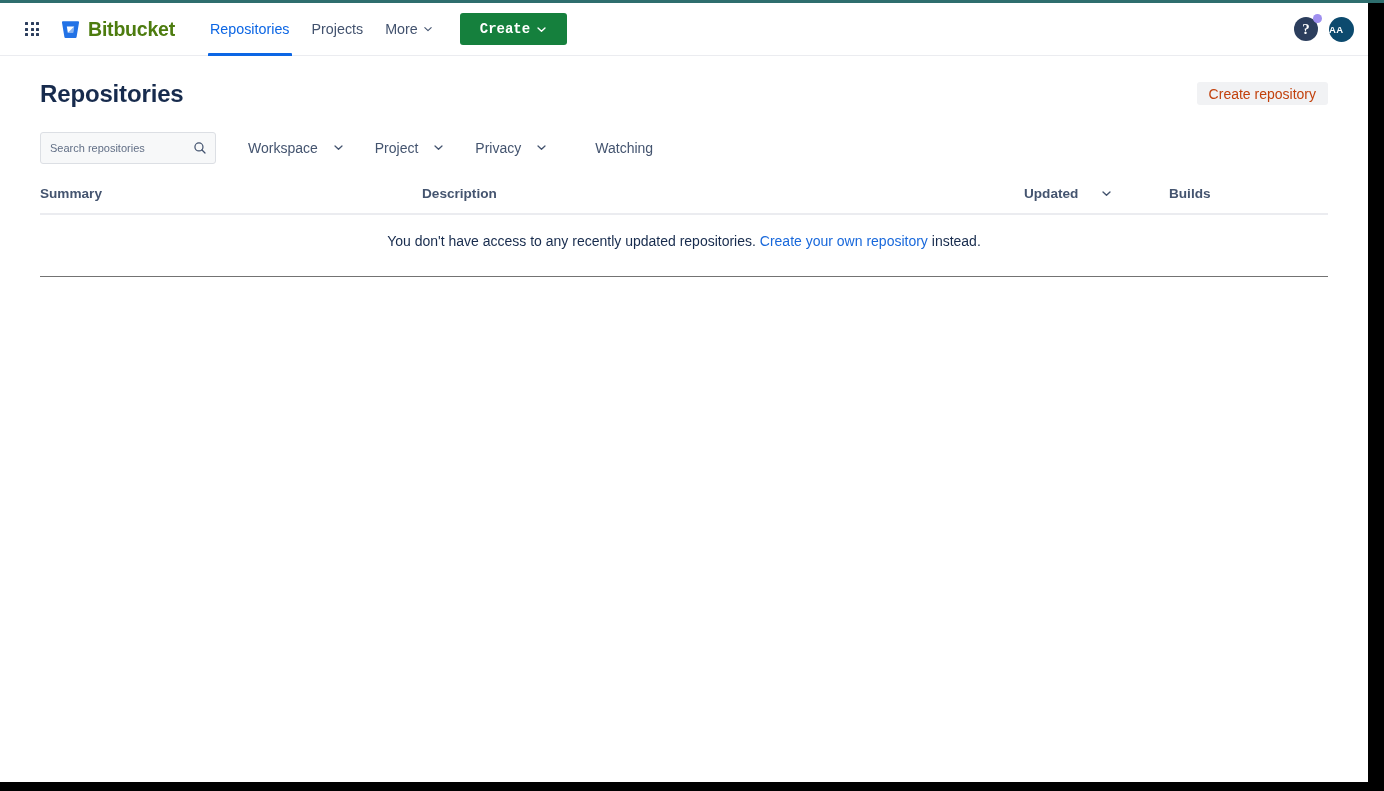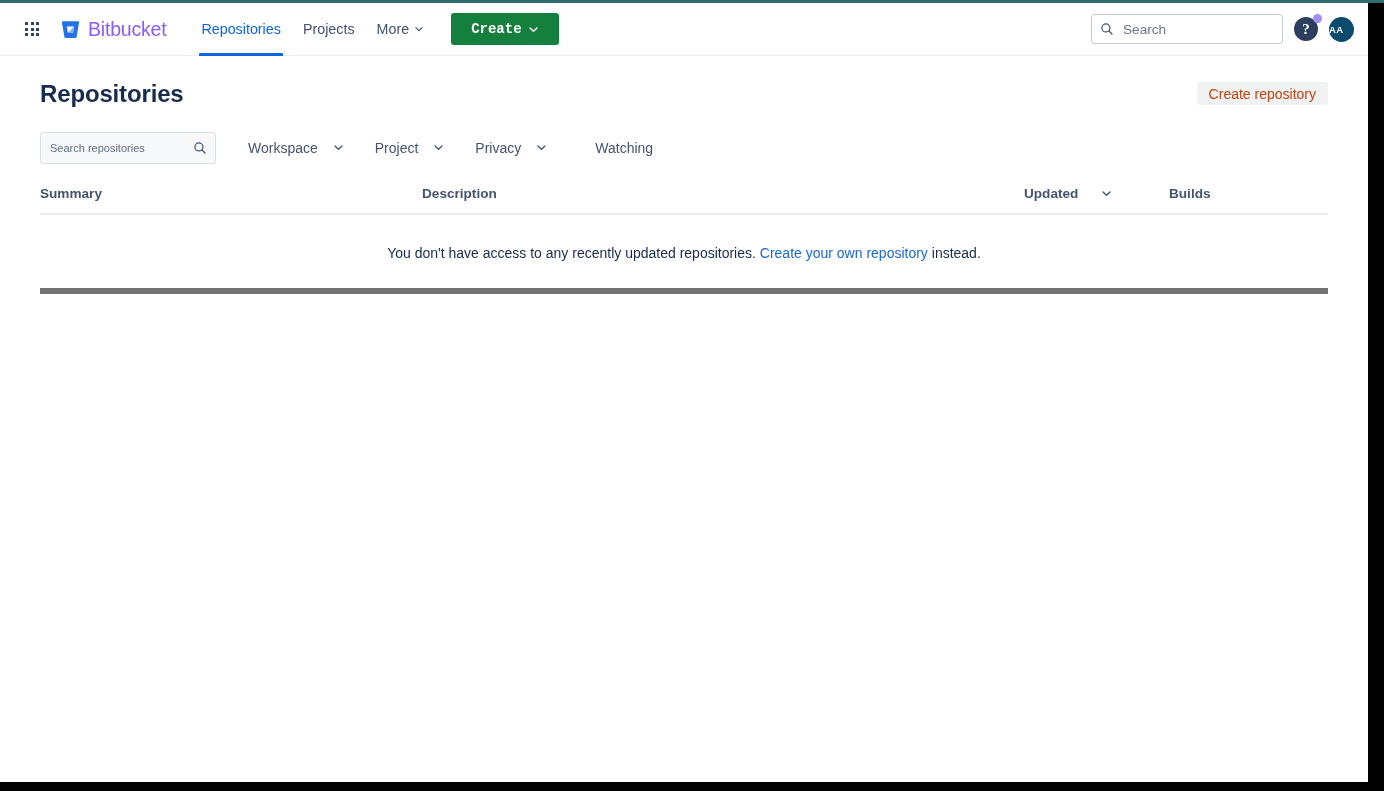--- a/index.html
+++ b/index.html
@@ -89,22 +89,22 @@
     cursor: pointer;
     text-decoration: none;
   }
   #bb-mark {
     width: 21px;
     height: 21px;
     flex: none;
   }
   #brand-name {
     font-size: 19.5px;
-    font-weight: 400;
-    color: #8b5cf6;
+    font-weight: 700;
+    color: #4d7c0f;
     letter-spacing: -0.2px;
     margin-left: 7px;
     white-space: nowrap;
   }
 
   
   #nav-items {
     display: flex;
     align-items: stretch;
     height: 53px;
@@ -356,22 +356,22 @@
   #repo-table th.col-description { width: 602px; }
   #repo-table th.col-updated { width: 145px; }
   #repo-table th.col-builds { width: auto; }
   .th-sortable {
     display: inline-flex;
     align-items: center;
     gap: 23px;
     cursor: pointer;
   }
   #empty-row td {
-    border-bottom: 6px solid #737373;
-    padding: 28px 0 25px 0;
+    border-bottom: 1px solid #737373;
+    padding: 16px 0 25px 0;
     text-align: center;
     font-size: 14px;
     color: #172b4d;
     line-height: 1.45;
   }
   #empty-row a {
     color: #1868db;
     text-decoration: none;
     cursor: pointer;
   }
@@ -437,29 +437,20 @@
             <svg width="11" height="11" viewBox="0 0 12 12">
               <path d="M2.2 4.4L6 8l3.8-3.6" fill="none" stroke="#ffffff" stroke-width="1.5" stroke-linecap="round" stroke-linejoin="round"></path>
             </svg>
           </span>
         </button>
 
       </div>
 
       <div class="nav-right">
 
-        <div id="nav-search">
-          <span class="mag">
-            <svg width="14" height="14" viewBox="0 0 16 16">
-              <circle cx="6.8" cy="6.8" r="4.6" fill="none" stroke="#42526e" stroke-width="1.4"></circle>
-              <path d="M10.3 10.3l3.4 3.4" stroke="#42526e" stroke-width="1.4" stroke-linecap="round"></path>
-            </svg>
-          </span>
-          <input type="text" value="" placeholder="Search" style="">
-        </div>
 
         <div id="help-button">
           <span class="qm">?</span>
           <span id="help-badge"></span>
         </div>
 
         <div id="avatar">
           <span>AA</span>
         </div>
 

